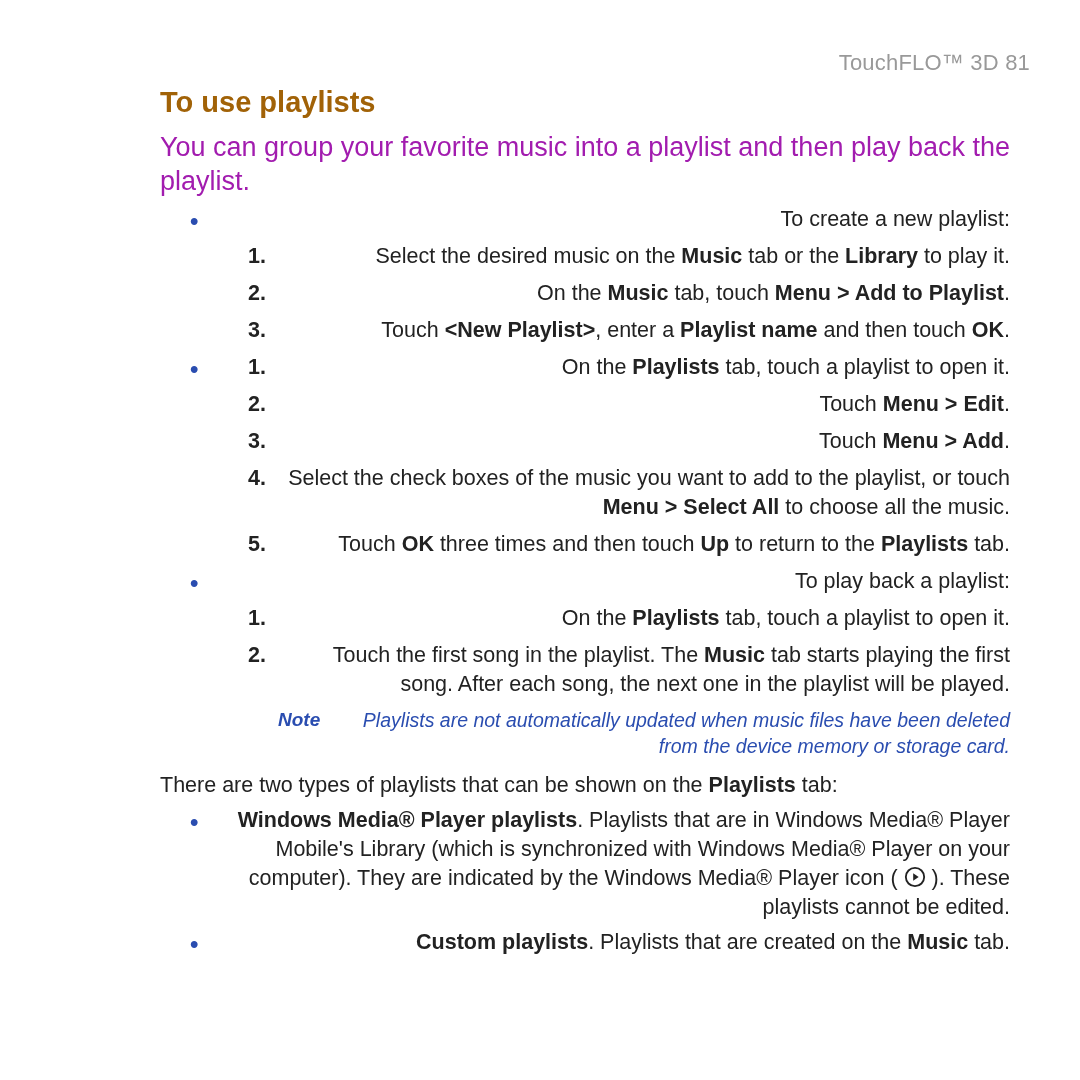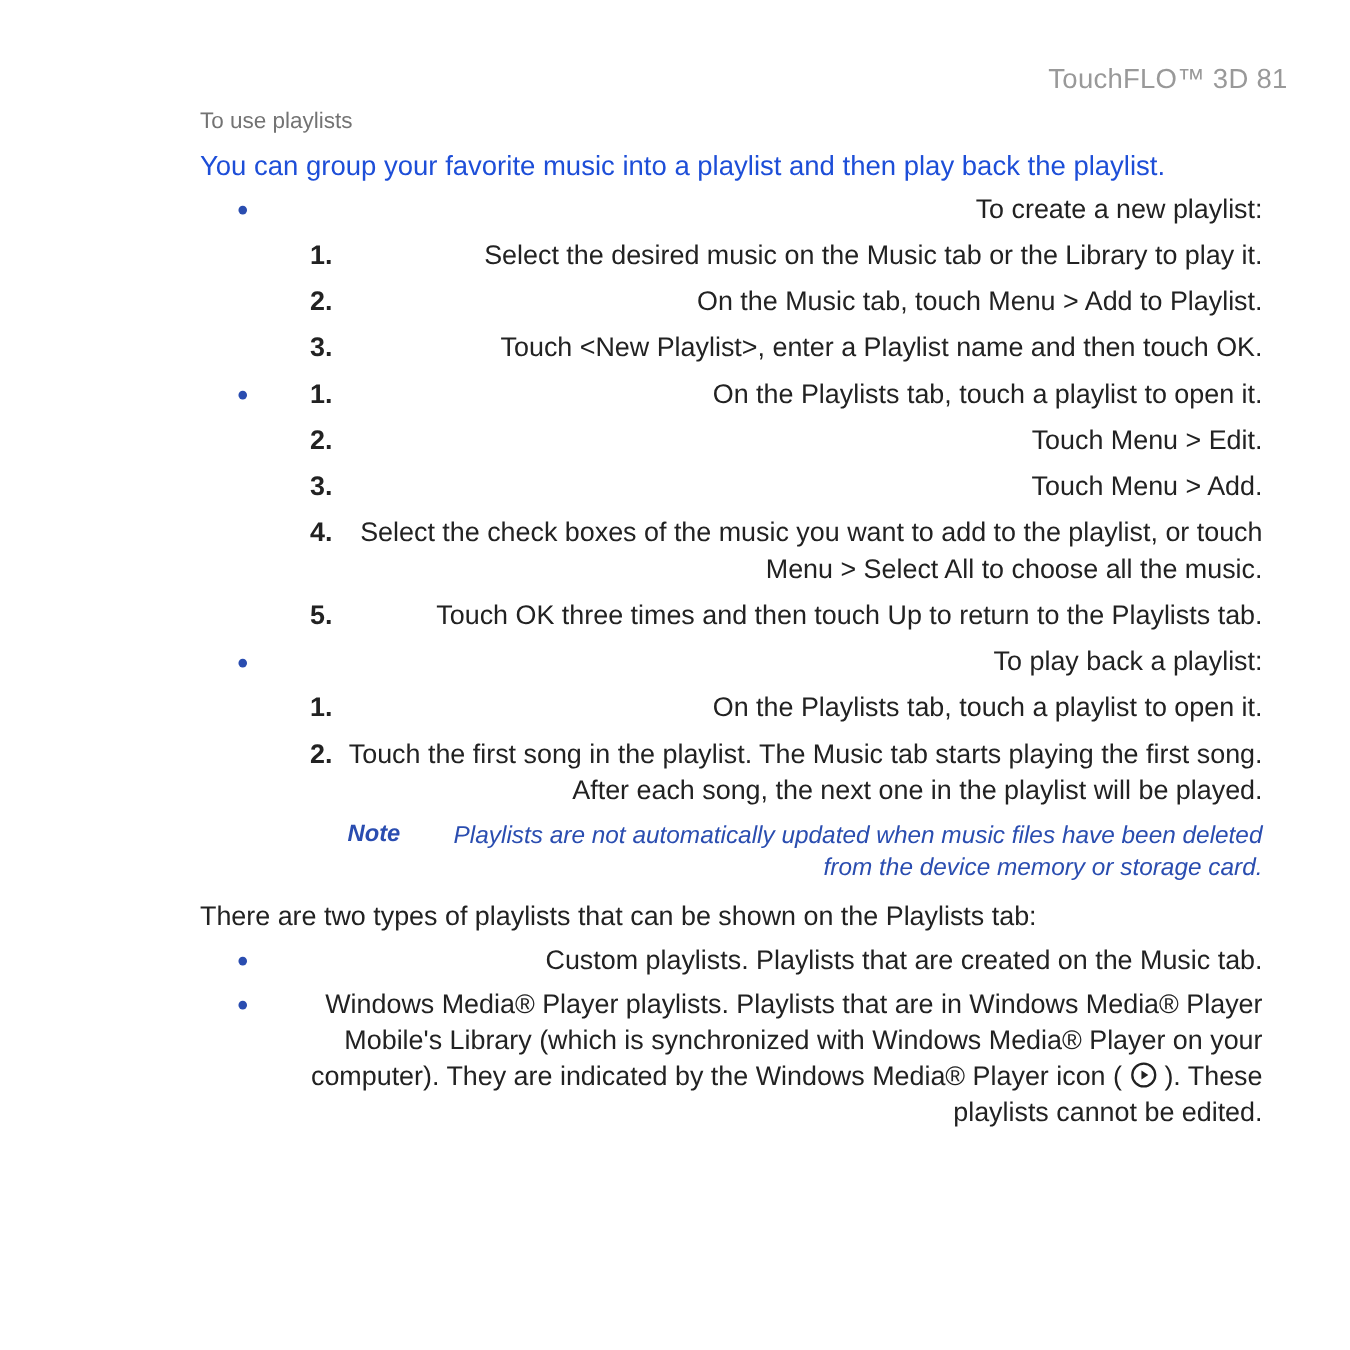--- a/index.html
+++ b/index.html
@@ -24,30 +24,30 @@
     text-align: right;
     margin: 0 0 10px 0;
     font-weight: 400;
     letter-spacing: 0.2px;
   }
   .content {
     padding-left: 110px;
     padding-right: 20px;
   }
   .section-title {
-    color: #737373;
-    font-weight: 400;
-    font-size: 18px;
+    color: #a16207;
+    font-weight: 700;
+    font-size: 29px;
     margin: 0 0 2px 0;
   }
   .intro {
-    font-size: 22px;
+    font-size: 27px;
     line-height: 1.25;
     margin: 12px 0 6px 0;
-    color: #1d4ed8;
+    color: #a21caf;
   }
   ul.bullets {
     list-style: none;
     margin: 0;
     padding: 0 0 0 30px;
   }
   ul.bullets > li {
     position: relative;
     font-size: 21.5px;
     line-height: 1.35;
@@ -81,21 +81,21 @@
     color: #222;
   }
   ol.steps > li::before {
     content: counter(step) ".";
     position: absolute;
     left: 0;
     top: 0;
     font-weight: 700;
     color: #222;
   }
-  .b { font-weight: 400; }
+  .b { font-weight: 700; }
   .note-row {
     display: flex;
     gap: 18px;
     margin: 8px 0 12px 30px;
     padding-left: 30px;
     font-style: italic;
   }
   .note-label {
     color: #2a4db0;
     font-weight: 700;
@@ -159,22 +159,22 @@
           <div class="note-row">
             <div class="note-label">Note</div>
             <div class="note-text">Playlists are not automatically updated when music files have been deleted from the device memory or storage card.</div>
           </div>
         </li>
       </ul>
 
     <div class="para" id="types-intro"><span>There are two types of playlists that can be shown on the </span><span class="b">Playlists</span><span> tab:</span></div>
 
     <ul class="bullets" id="types-list">
-        <li><span class="b">Custom playlists</span><span>. Playlists that are created on the </span><span class="b">Music</span><span> tab.</span></li>
         <li><span class="b">Windows Media® Player playlists</span><span>. Playlists that are in Windows Media® Player Mobile's Library (which is synchronized with Windows Media® Player on your computer). They are indicated by the Windows Media® Player icon ( </span><span class="wmp-icon">
             <svg viewBox="0 0 24 24" width="22" height="22">
               <circle cx="12" cy="12" r="10" fill="none" stroke="#222" stroke-width="2"></circle>
               <polygon points="10,8 16,12 10,16" fill="#222"></polygon>
             </svg>
           </span><span> ). These playlists cannot be edited.</span></li>
+        <li><span class="b">Custom playlists</span><span>. Playlists that are created on the </span><span class="b">Music</span><span> tab.</span></li>
       </ul>
   </div>
 </div>
 
 </body></html>

